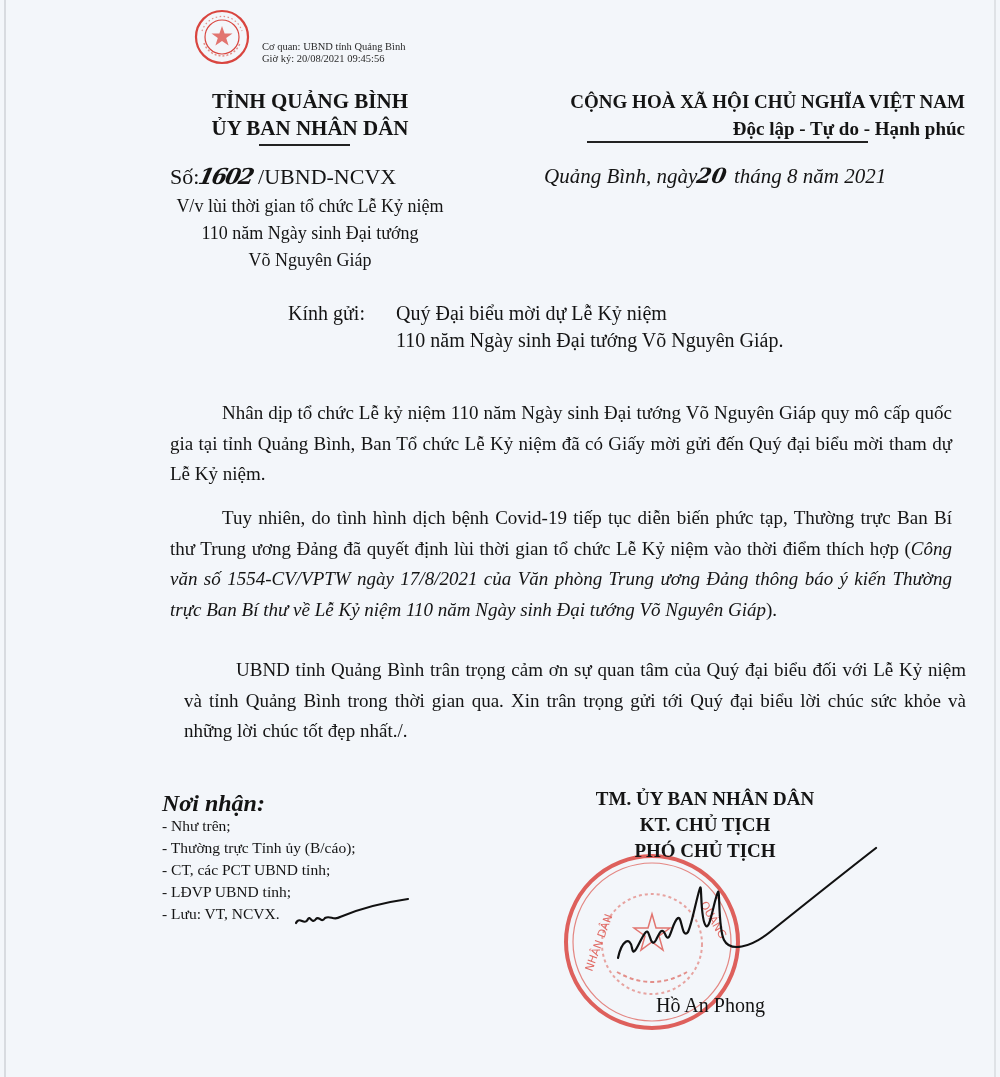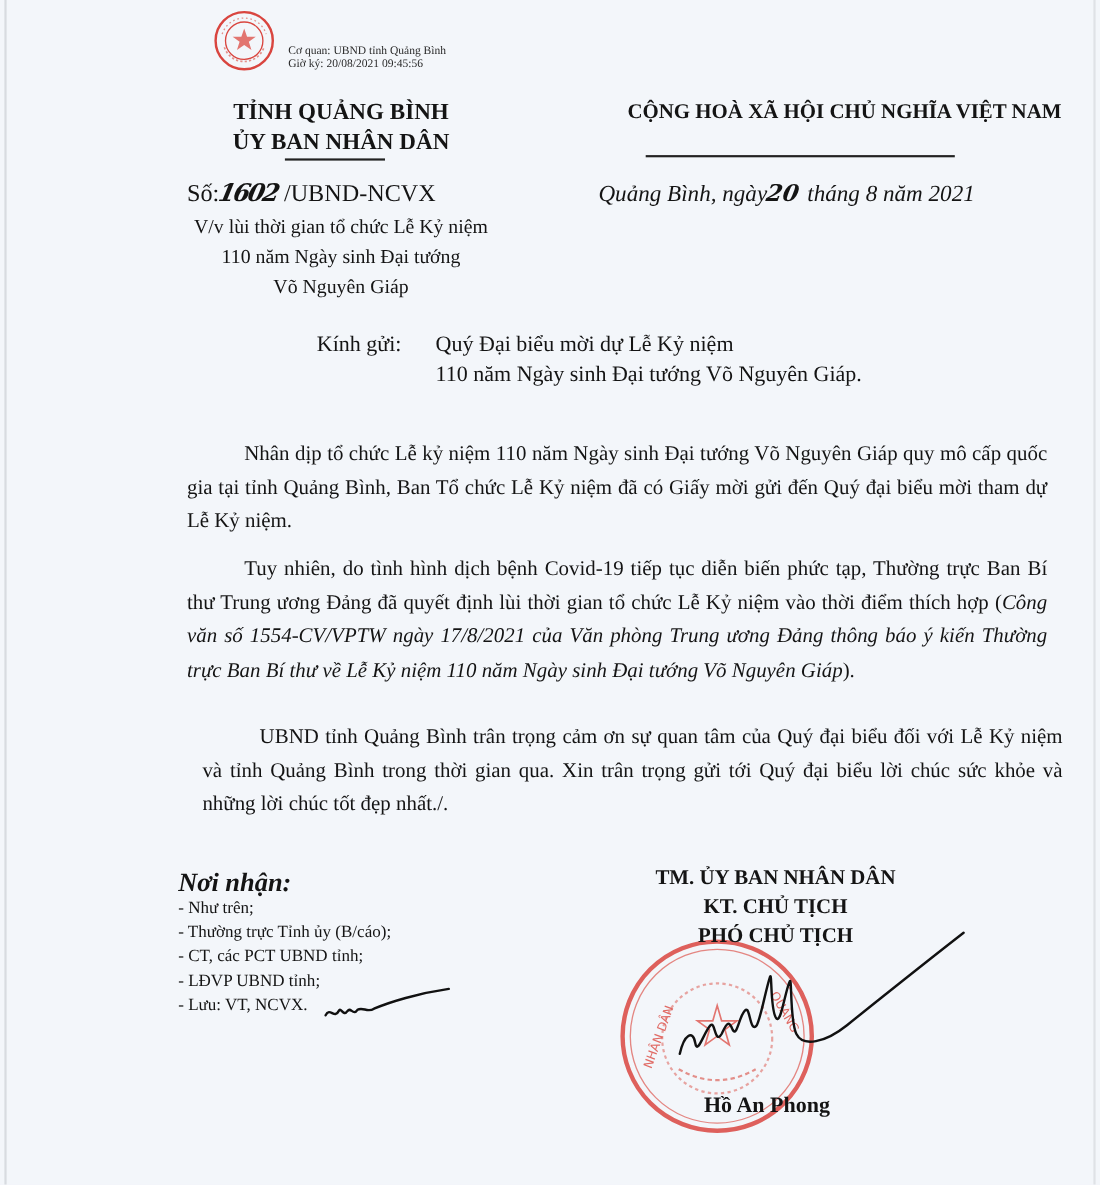--- a/index.html
+++ b/index.html
@@ -92,21 +92,21 @@
     }
     .recipients .title {
       font-weight: bold; font-style: italic; font-size: 24px; line-height: 24px;
     }
 
     .sign-block {
       position: absolute; left: 560px; top: 786px; width: 290px;
       text-align: center; font-weight: bold; font-size: 19px; line-height: 26px;
     }
     .signer-name {
-      position: absolute; left: 640px; top: 994px; font-weight: bold; font-size: 20px;
+      position: absolute; left: 656px; top: 994px; font-weight: normal; font-size: 20px;
     }
     .red-seal {
       position: absolute; left: 562px; top: 852px; width: 180px; height: 180px;
     }
     .signature-svg {
       position: absolute; left: 600px; top: 840px; width: 280px; height: 140px;
     }
     .initials-svg {
       position: absolute; left: 292px; top: 893px; width: 120px; height: 40px;
     }
@@ -130,20 +130,21 @@
 </div>
 
 <div class="hdr-left">
   <div>TỈNH QUẢNG BÌNH</div>
   <div>ỦY BAN NHÂN DÂN</div>
 </div>
 <div class="hdr-left-rule"></div>
 
 <div class="hdr-right">
   <div>CỘNG HOÀ XÃ HỘI CHỦ NGHĨA VIỆT NAM</div>
+  <div>Độc lập - Tự do - Hạnh phúc</div>
 </div>
 <div class="hdr-right-rule"></div>
 
 <div class="so-line">
   <span>Số:</span><span class="so-num">1602</span>&nbsp;<span>/UBND-NCVX</span>
 </div>
 
 <div class="vv-block">
   <div>V/v lùi thời gian tổ chức Lễ Kỷ niệm</div>
   <div>110 năm Ngày sinh Đại tướng</div>

